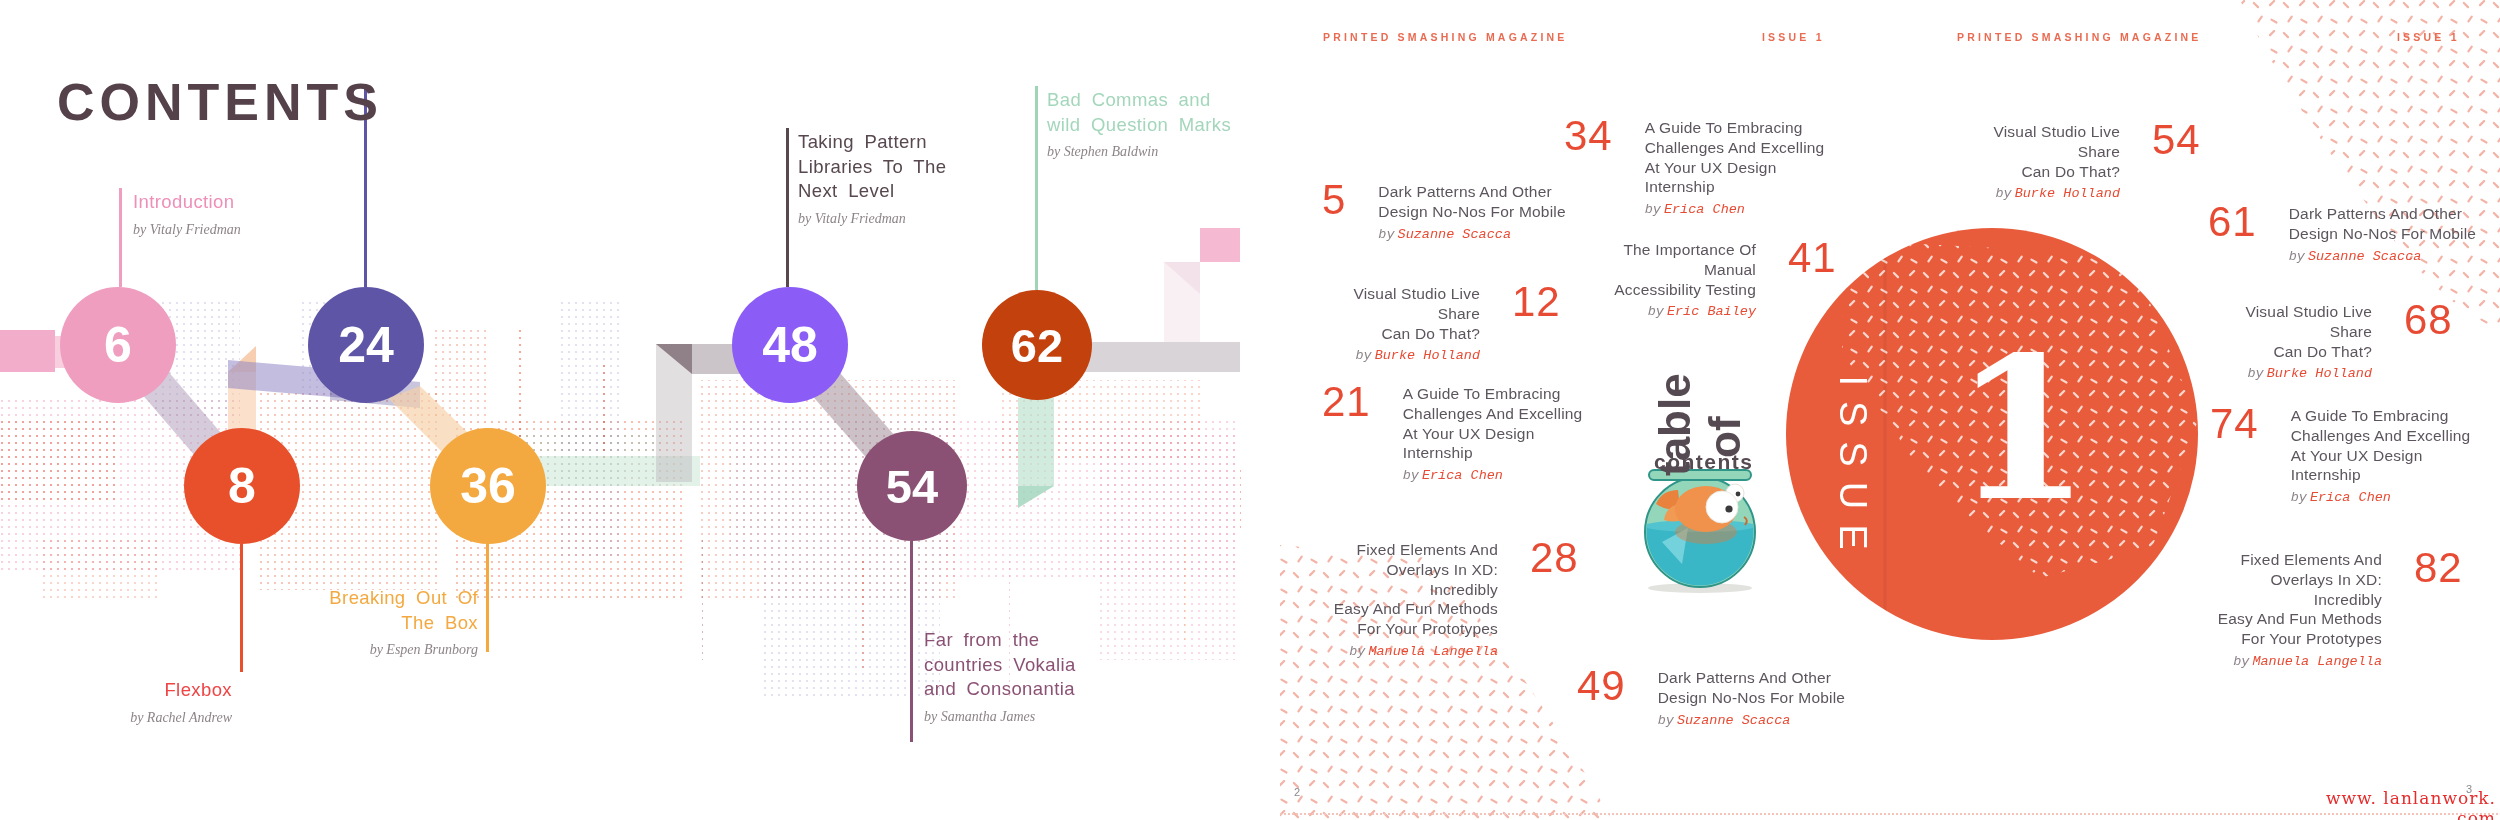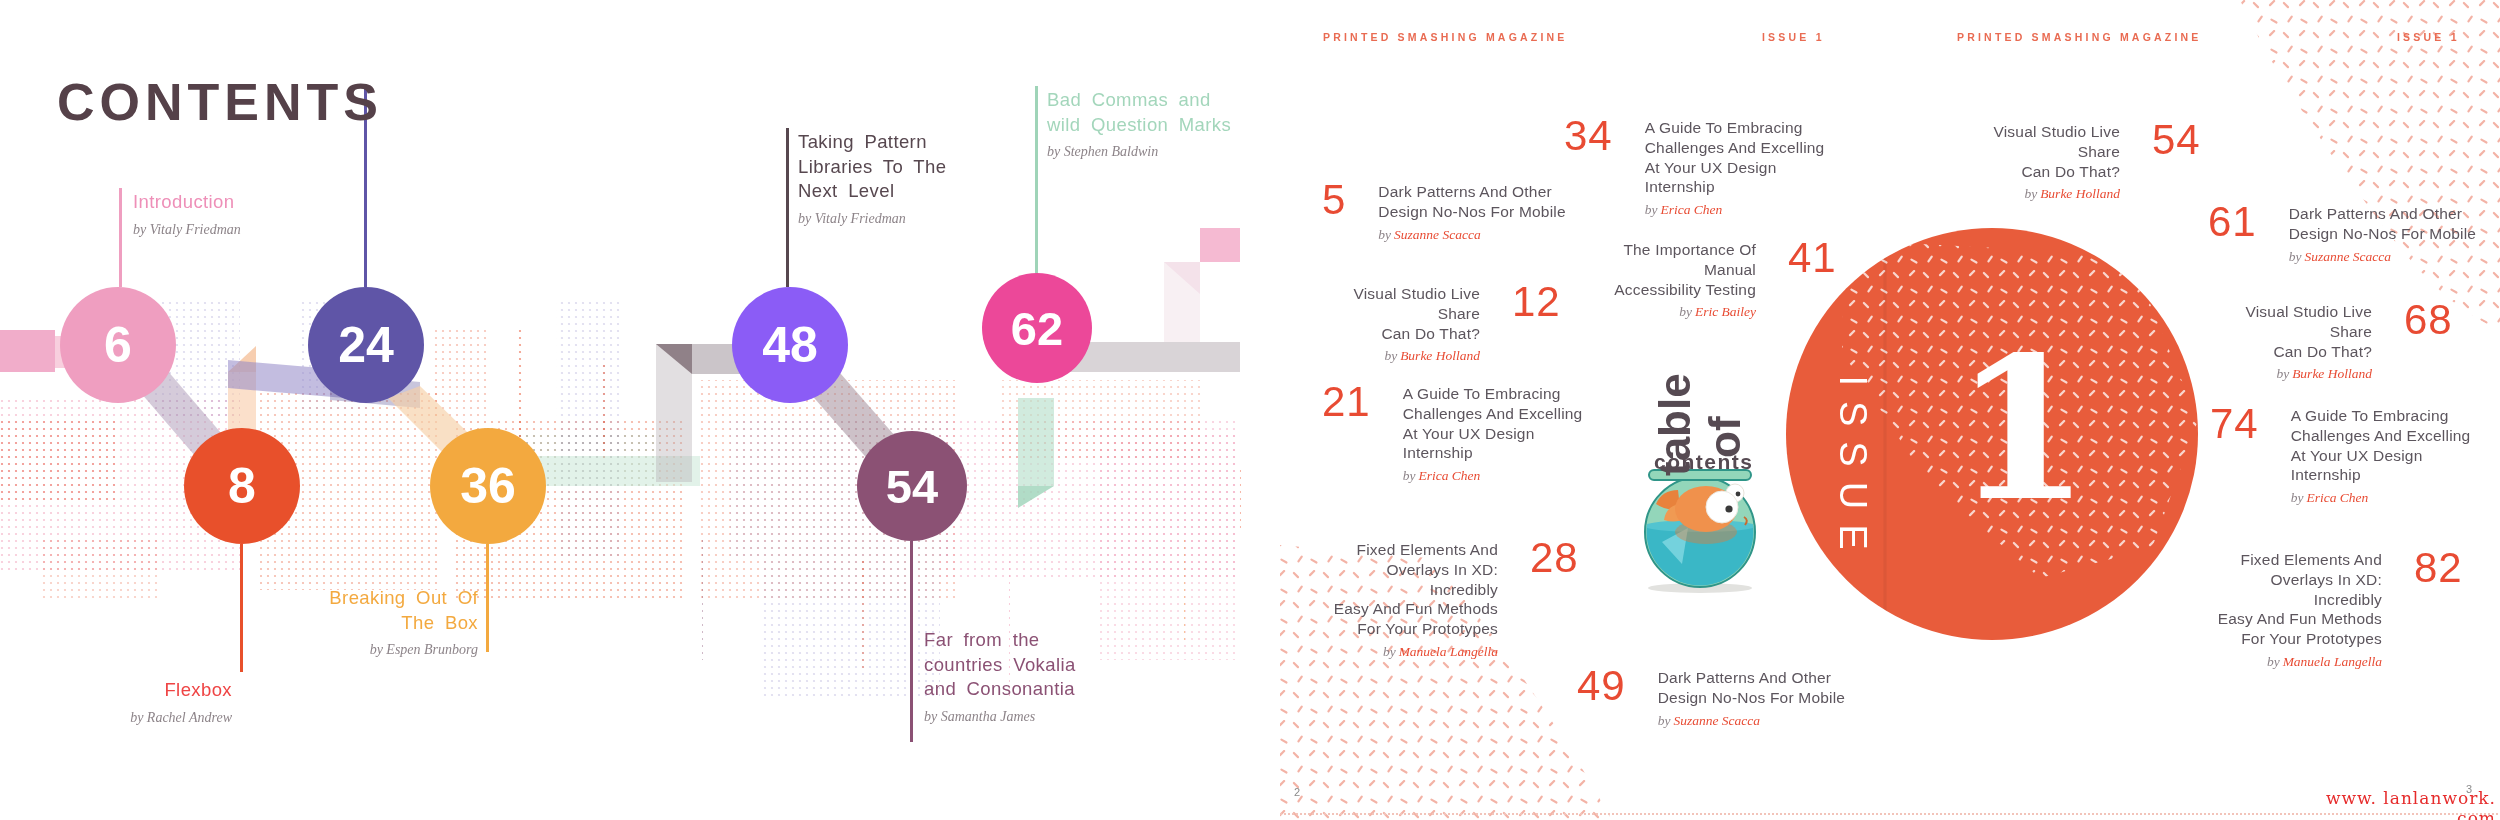--- a/index.html
+++ b/index.html
@@ -16,21 +16,21 @@
   .ltitle{font-size:18.5px;line-height:1.33;letter-spacing:.4px;word-spacing:5px;white-space:pre-line;font-weight:400;}
   .lauthor{font-family:"Liberation Serif",serif;font-style:italic;font-size:14px;color:#8d8489;margin-top:7px;}
   .ltext{position:absolute;z-index:4;}
   .ltext.right{text-align:right;}
 
   
   .hdr{position:absolute;top:31px;font-size:10.5px;font-weight:700;letter-spacing:3.2px;color:#e96b52;z-index:4;}
   .entry{position:absolute;display:flex;gap:32px;z-index:4;}
   .entry .num{font-size:42px;line-height:.95;color:#e84b33;letter-spacing:1px;margin-top:-2px;}
   .entry .etitle{font-size:15.5px;line-height:1.28;font-weight:500;color:#5c555d;letter-spacing:.2px;white-space:pre-line;}
-  .entry .eauthor{font-family:Liberation Serif, serif;font-style:italic;font-size:13.5px;color:#8d8489;margin-top:5px;}
+  .entry .eauthor{font-family:Liberation Mono, monospace;font-style:italic;font-size:13.5px;color:#8d8489;margin-top:5px;}
   .entry .nm{color:#e84b33;margin-left:3px;}
   .entry.rv .txt{text-align:right;}
   .rot-word{position:absolute;writing-mode:vertical-rl;transform:rotate(180deg);
             font-weight:700;color:#564a52;z-index:4;}
   .contents-word{position:absolute;font-weight:700;font-size:21px;letter-spacing:1.5px;color:#564a52;z-index:4;}
   .pagenum{position:absolute;font-size:11px;color:#8a8a8a;z-index:5;}
   .watermark{position:absolute;font-family:"DejaVu Serif",serif;font-size:17px;letter-spacing:1px;
              color:#e62b2b;z-index:6;}
   .bottom-dots{position:absolute;left:1280px;top:813px;width:1218px;border-top:2px dotted #f2c4ba;z-index:2;}
 </style>
@@ -133,21 +133,21 @@
     </div>
   <div class="circle" style="left: 430px; top: 428px; width: 116px; height: 116px; background-color: rgb(243, 169, 63);">
       <span>36</span>
     </div>
   <div class="circle" style="left: 732px; top: 287px; width: 116px; height: 116px; background-color: #8b5cf6;">
       <span>48</span>
     </div>
   <div class="circle" style="left: 857px; top: 431px; width: 110px; height: 110px; font-size: 47px; background-color: rgb(139, 81, 116);">
       <span>54</span>
     </div>
-  <div class="circle" style="left: 982px; top: 273px; width: 110px; height: 110px; font-size: 47px; background-color: #ec4899;">
+  <div class="circle" style="left: 982px; top: 290px; width: 110px; height: 110px; font-size: 47px; background-color: #c2410c;">
       <span>62</span>
     </div>
 
   <div class="ltext" style="left:133px;top:190px;width:210px">
     <div class="ltitle" style="color: rgb(238, 143, 184);">Introduction</div>
     <div class="lauthor">by Vitaly Friedman</div>
   </div>
   <div class="ltext right" style="left:32px;top:678px;width:200px">
     <div class="ltitle" style="color: #ef4444;">Flexbox</div>
     <div class="lauthor">by Rachel Andrew</div>

